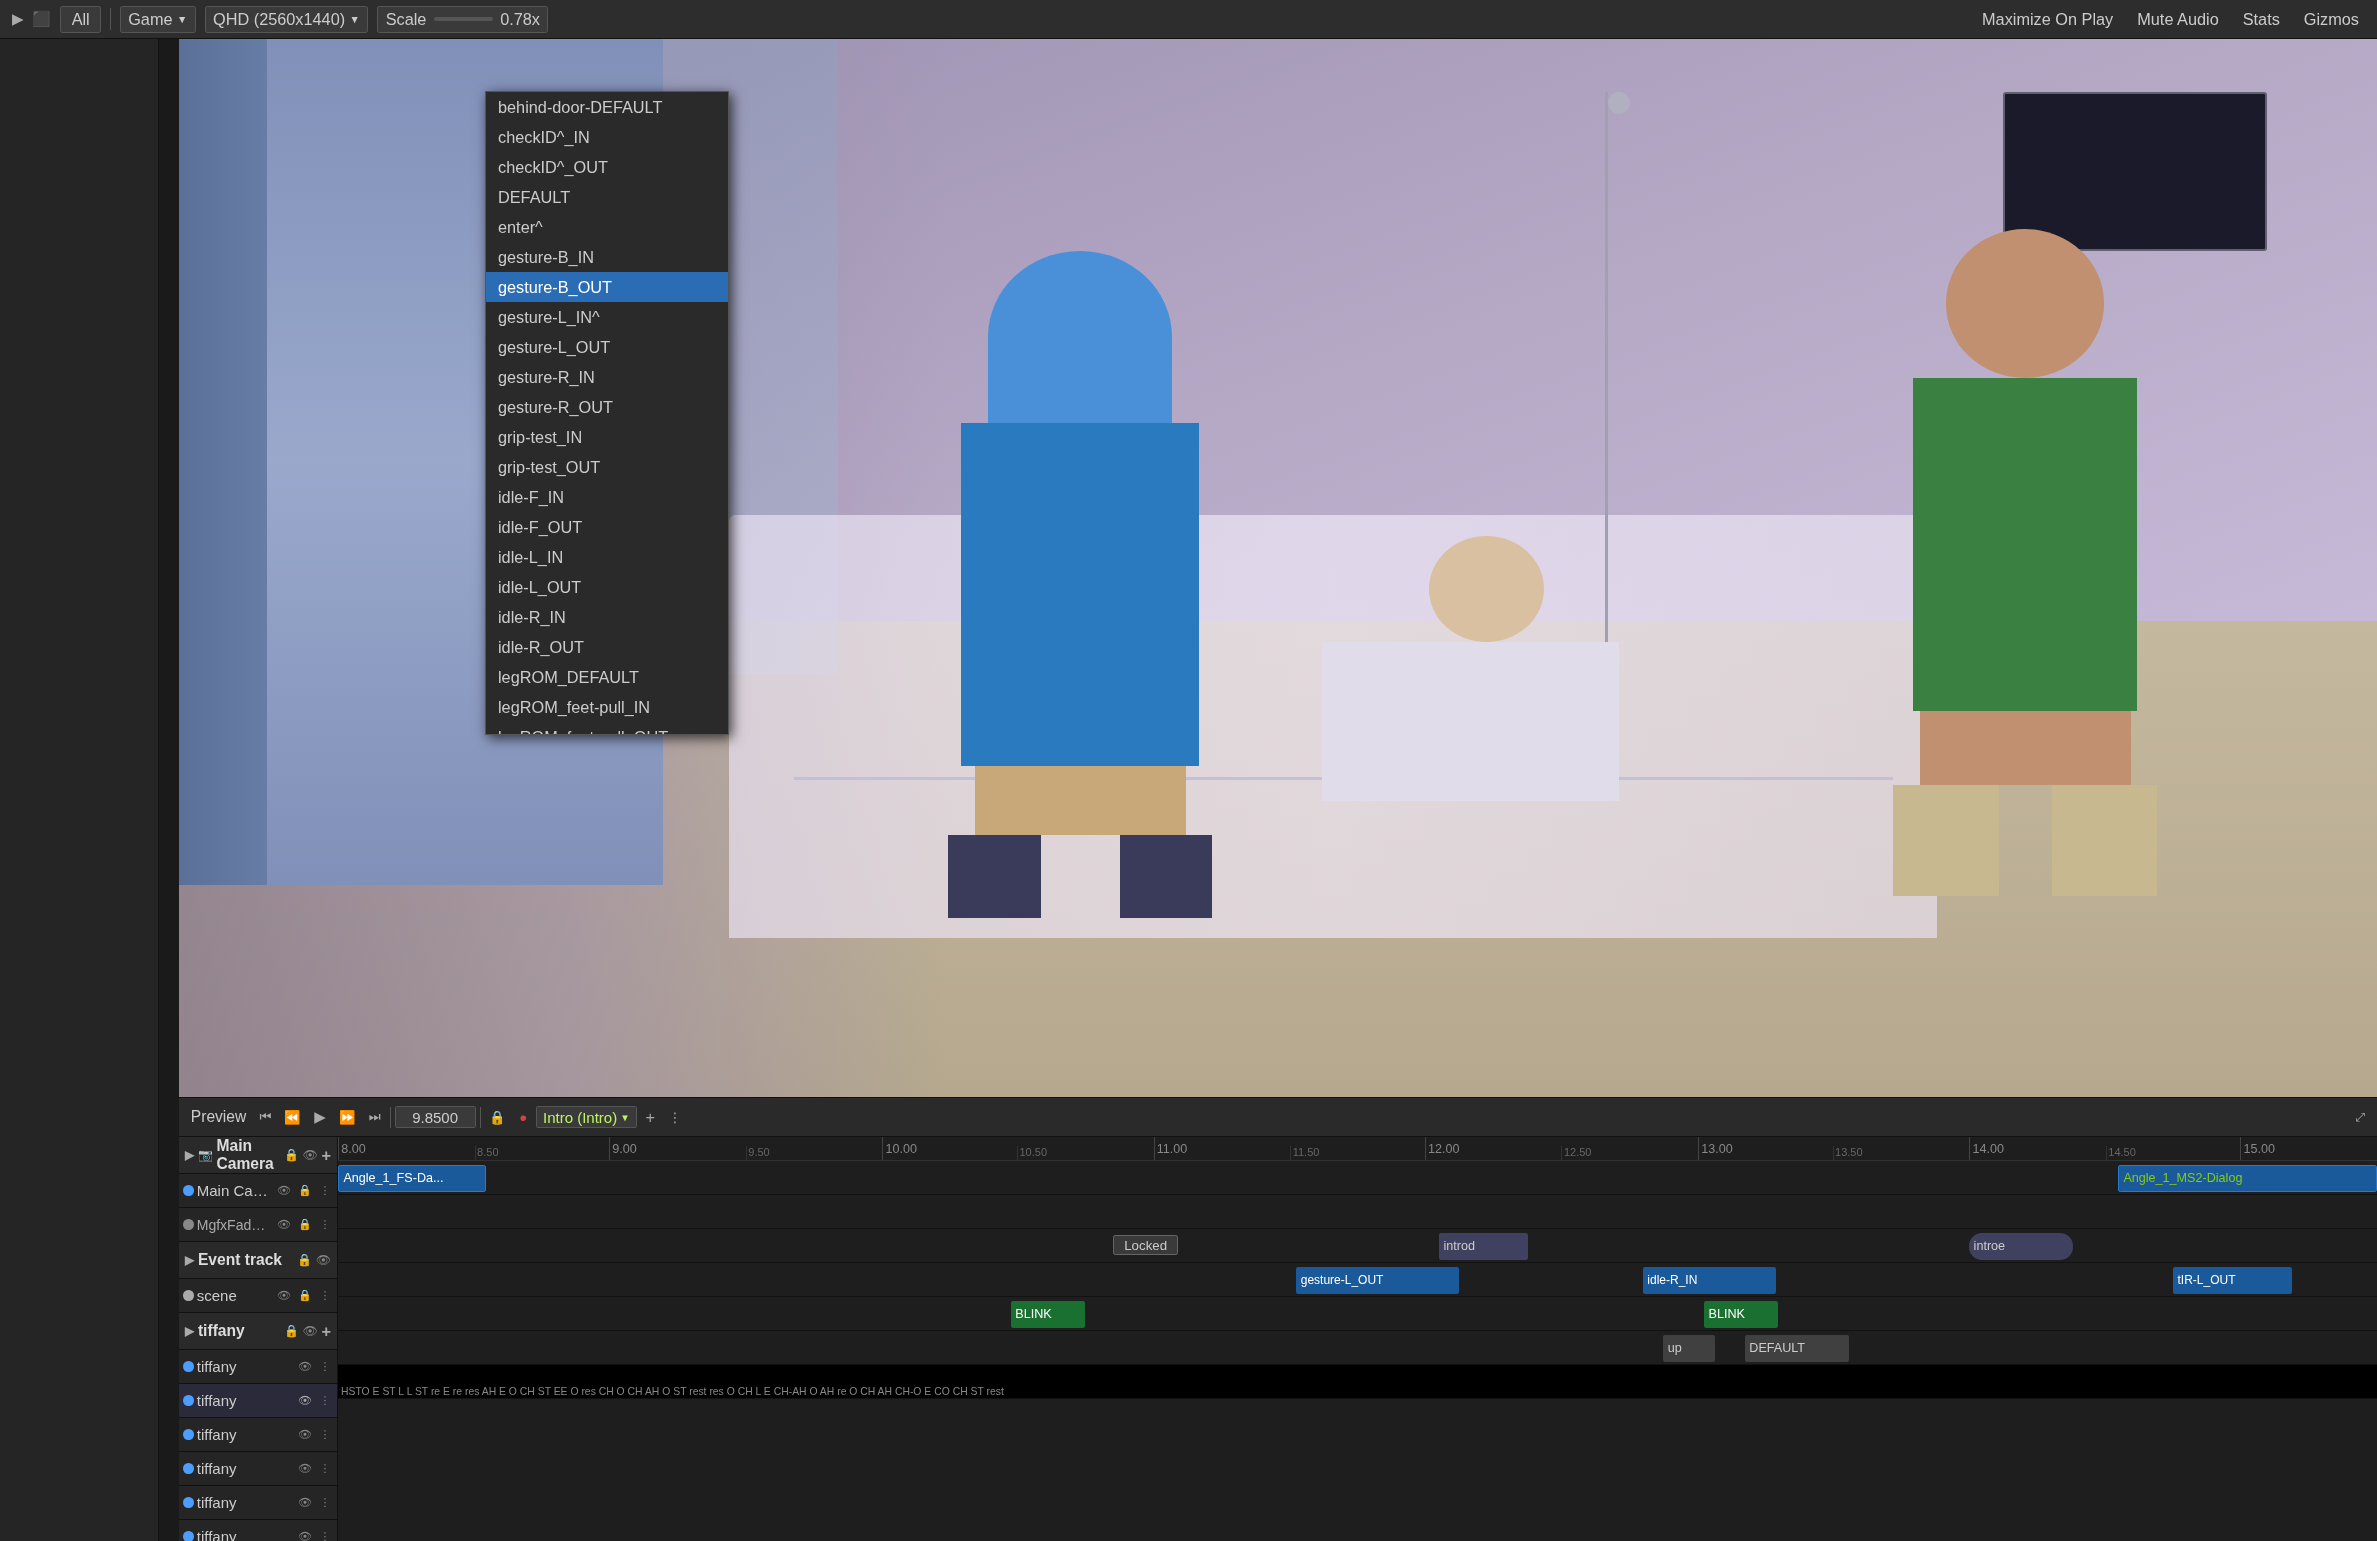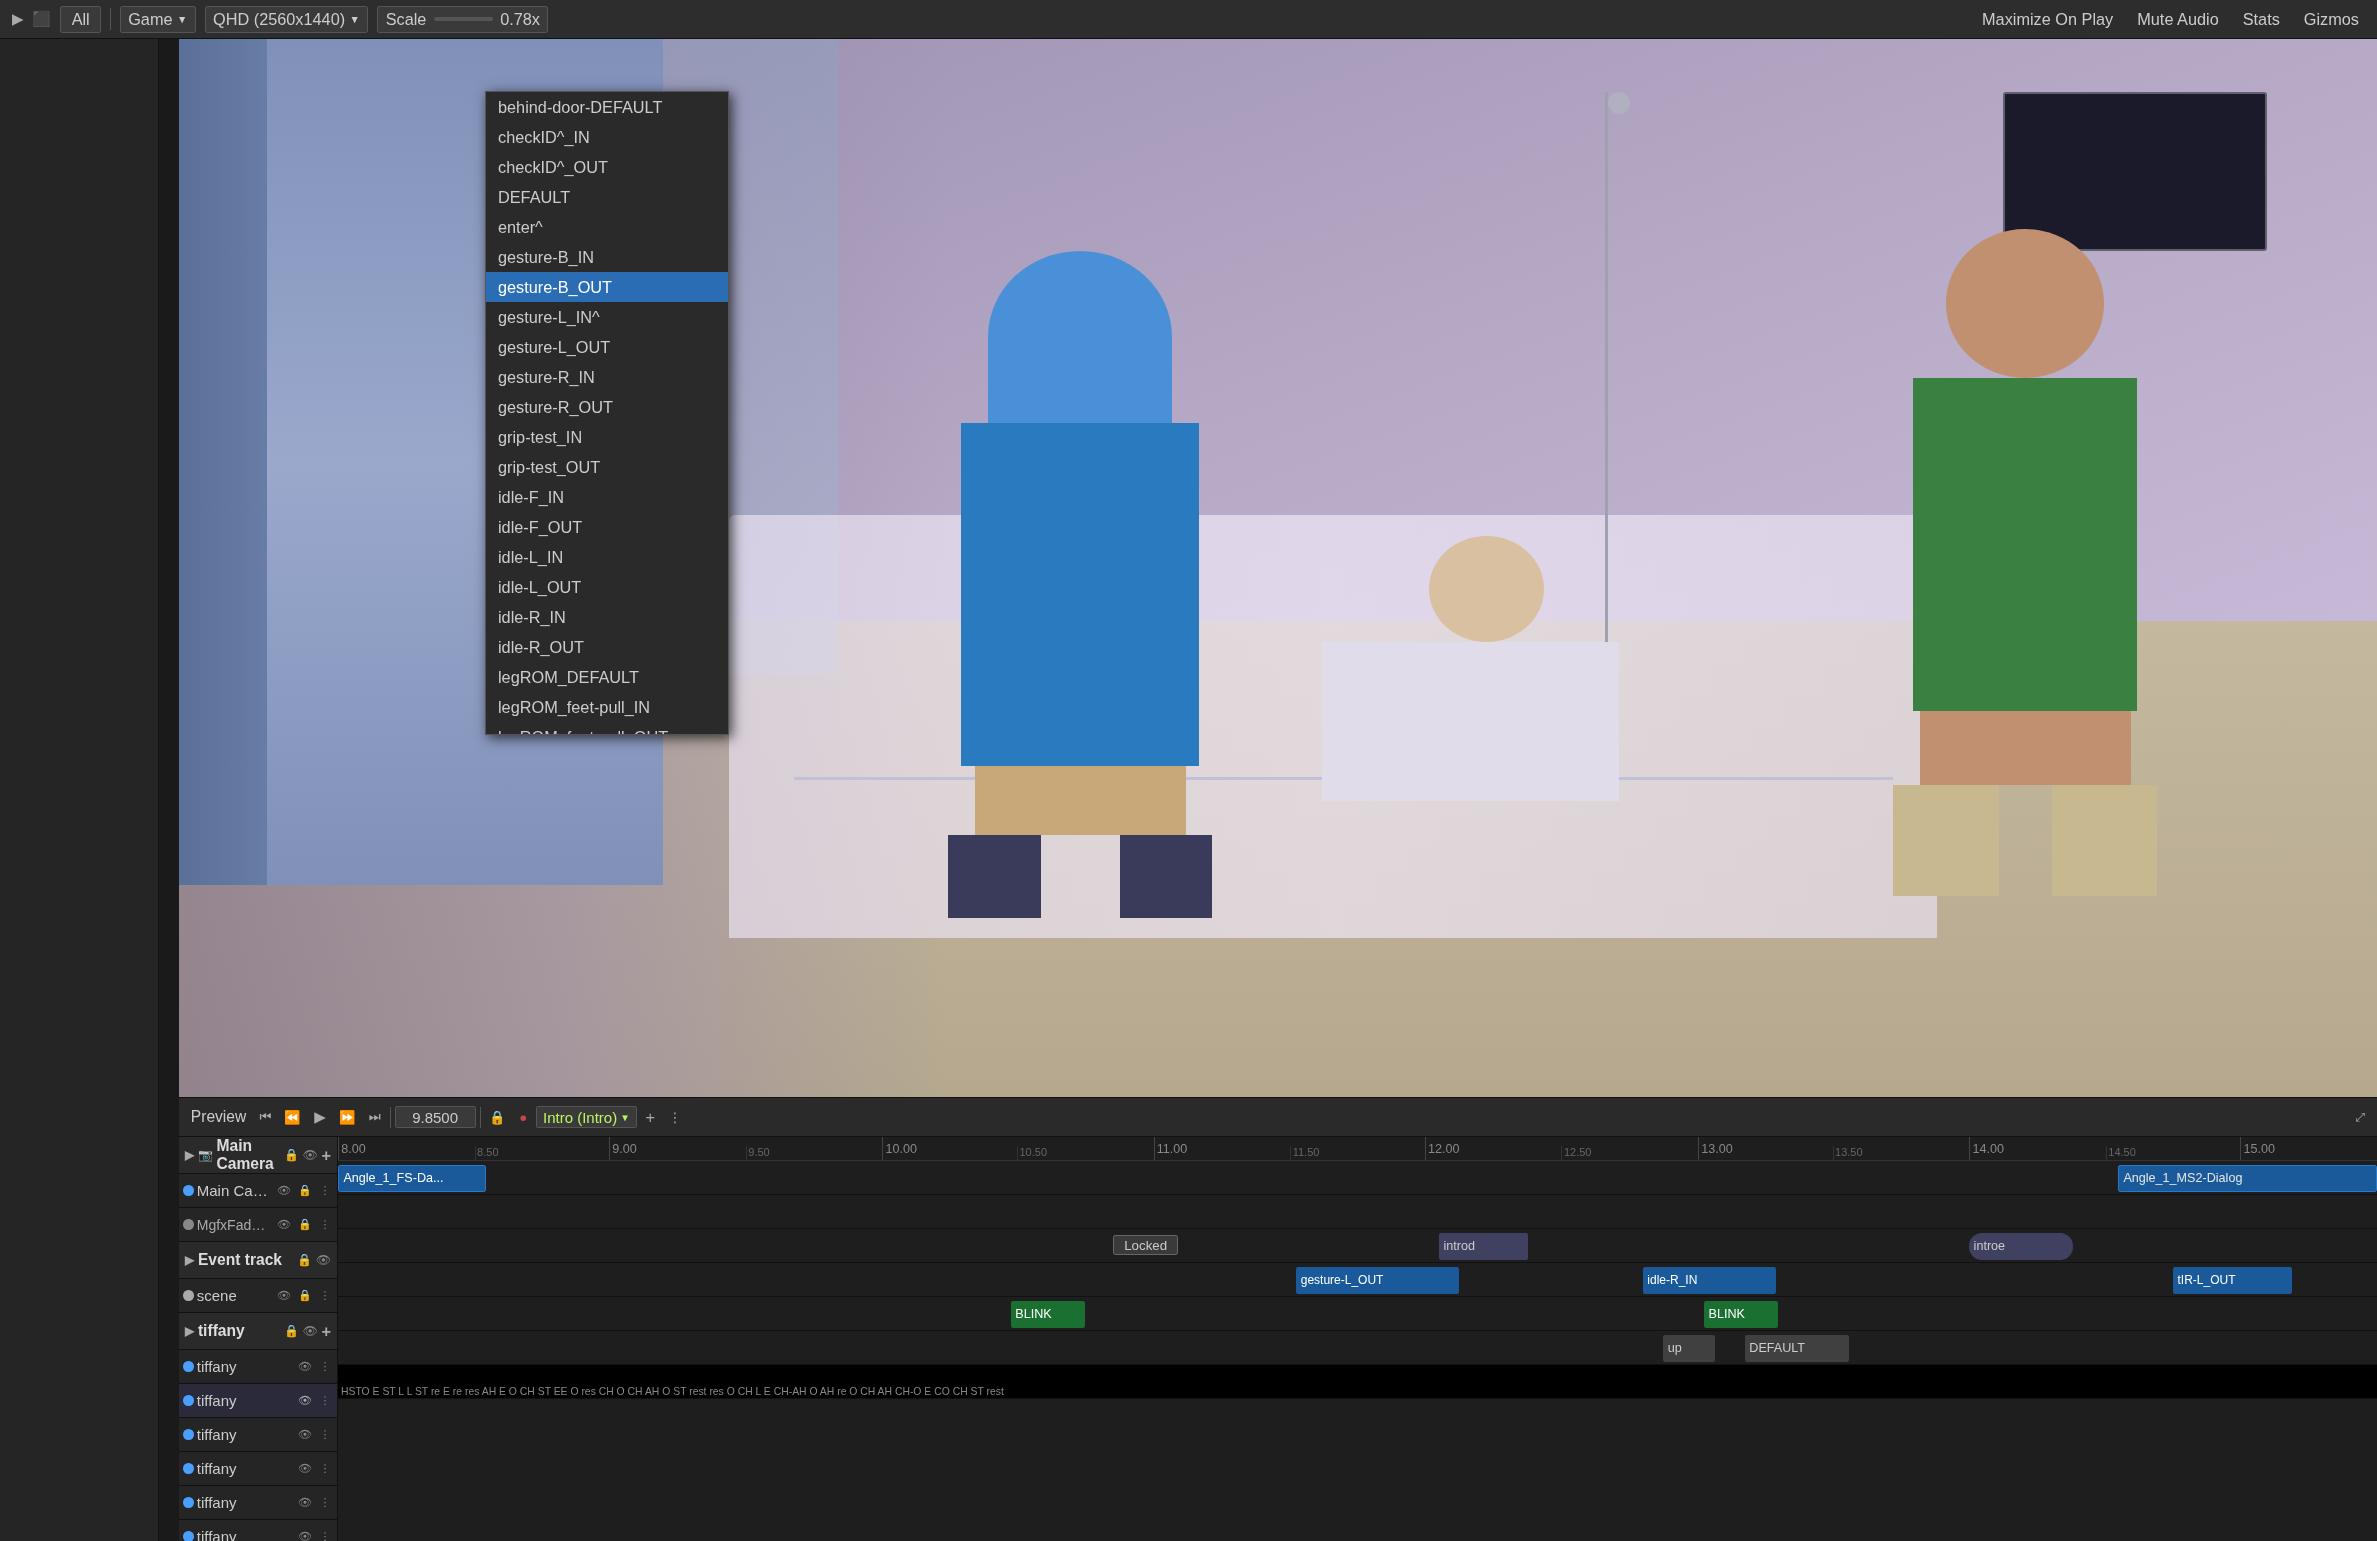--- a/index.html
+++ b/index.html
@@ -491,21 +491,21 @@
               <div style="position:absolute;left:93.3%;border-left:0.7px solid #444;height:100%;display:flex;align-items:center;padding-left:2.2px;font-size:12.6px;color:#888;">15.00</div>
             </div>
           </div>
 
           <div id="timeline-tracks" style="flex:1;overflow-y:auto;overflow-x:hidden;position:relative;background:#1e1e1e;">
 
             <div class="timeline-track-row" style="height:34px;border-bottom:0.7px solid #111;position:relative;overflow:hidden;">
               <div class="timeline-clip" style="position:absolute;left:0;top:3.7px;height:27px;width:148px;background:#1a5a9a;border:0.7px solid #2a7acc;border-radius:2.2px;display:flex;align-items:center;padding:0 4.4px;font-size:12.6px;color:#fff;overflow:hidden;white-space:nowrap;">
                 <span>Angle_1_FS-Da...</span>
               </div>
-              <div class="timeline-clip" style="position:absolute;right:0;top:3.7px;height:27px;width:259px;background:#1a5a9a;border:0.7px solid #2a7acc;border-radius:2.2px;display:flex;align-items:center;padding:0 4.4px;font-size:12.6px;color:#e5e5e5;overflow:hidden;white-space:nowrap;">
+              <div class="timeline-clip" style="position:absolute;right:0;top:3.7px;height:27px;width:259px;background:#1a5a9a;border:0.7px solid #2a7acc;border-radius:2.2px;display:flex;align-items:center;padding:0 4.4px;font-size:12.6px;color:#84cc16;overflow:hidden;white-space:nowrap;">
                 <span>Angle_1_MS2-Dialog</span>
               </div>
             </div>
 
             <div class="timeline-track-row" style="height:34px;border-bottom:0.7px solid #111;position:relative;background:#1e1e1e;">
             </div>
 
             <div class="timeline-track-row" style="height:34px;border-bottom:0.7px solid #111;position:relative;background:#1e1e1e;">
               <div style="position:absolute;left:38%;top:6px;background:#3a3a3a;border:0.7px solid #666;border-radius:2.2px;color:#ccc;font-size:13.3px;padding:1.5px 10.4px;">Locked</div>
               <div style="position:absolute;left:54%;top:3.7px;height:27px;width:89px;background:#404060;border-radius:2.2px;display:flex;align-items:center;padding:0 4.4px;font-size:12.6px;color:#ccc;">introd</div>

